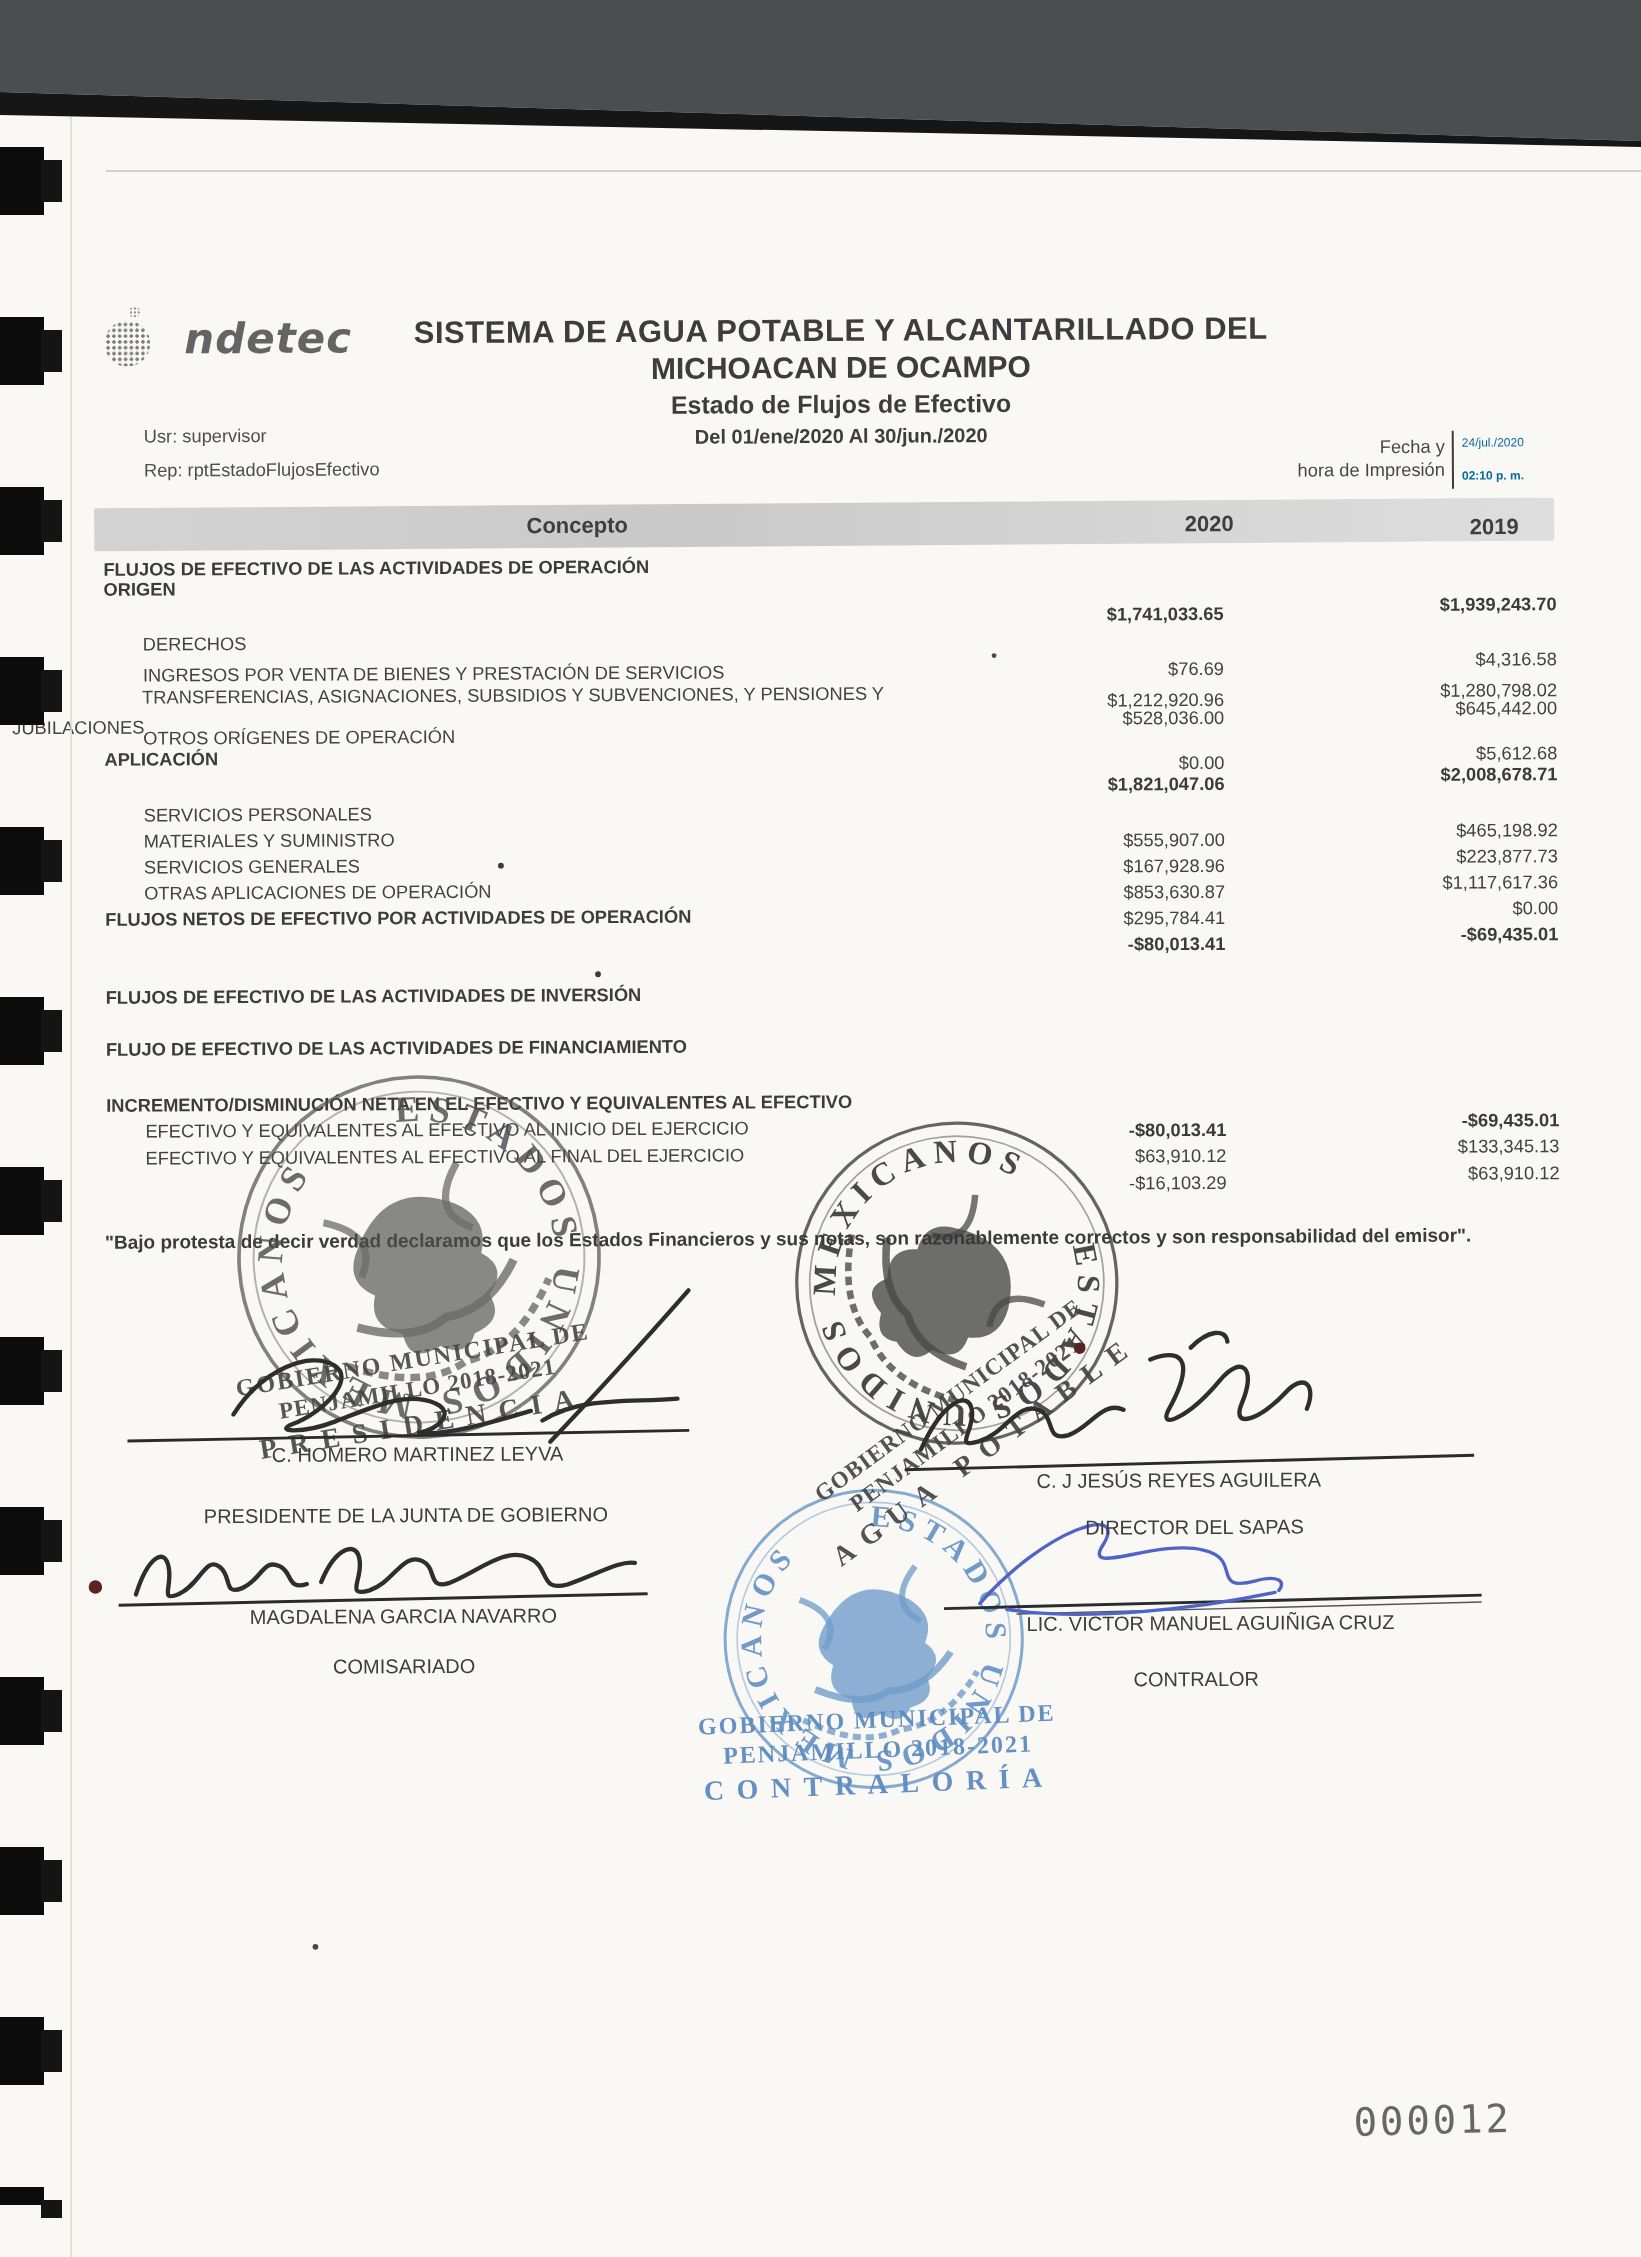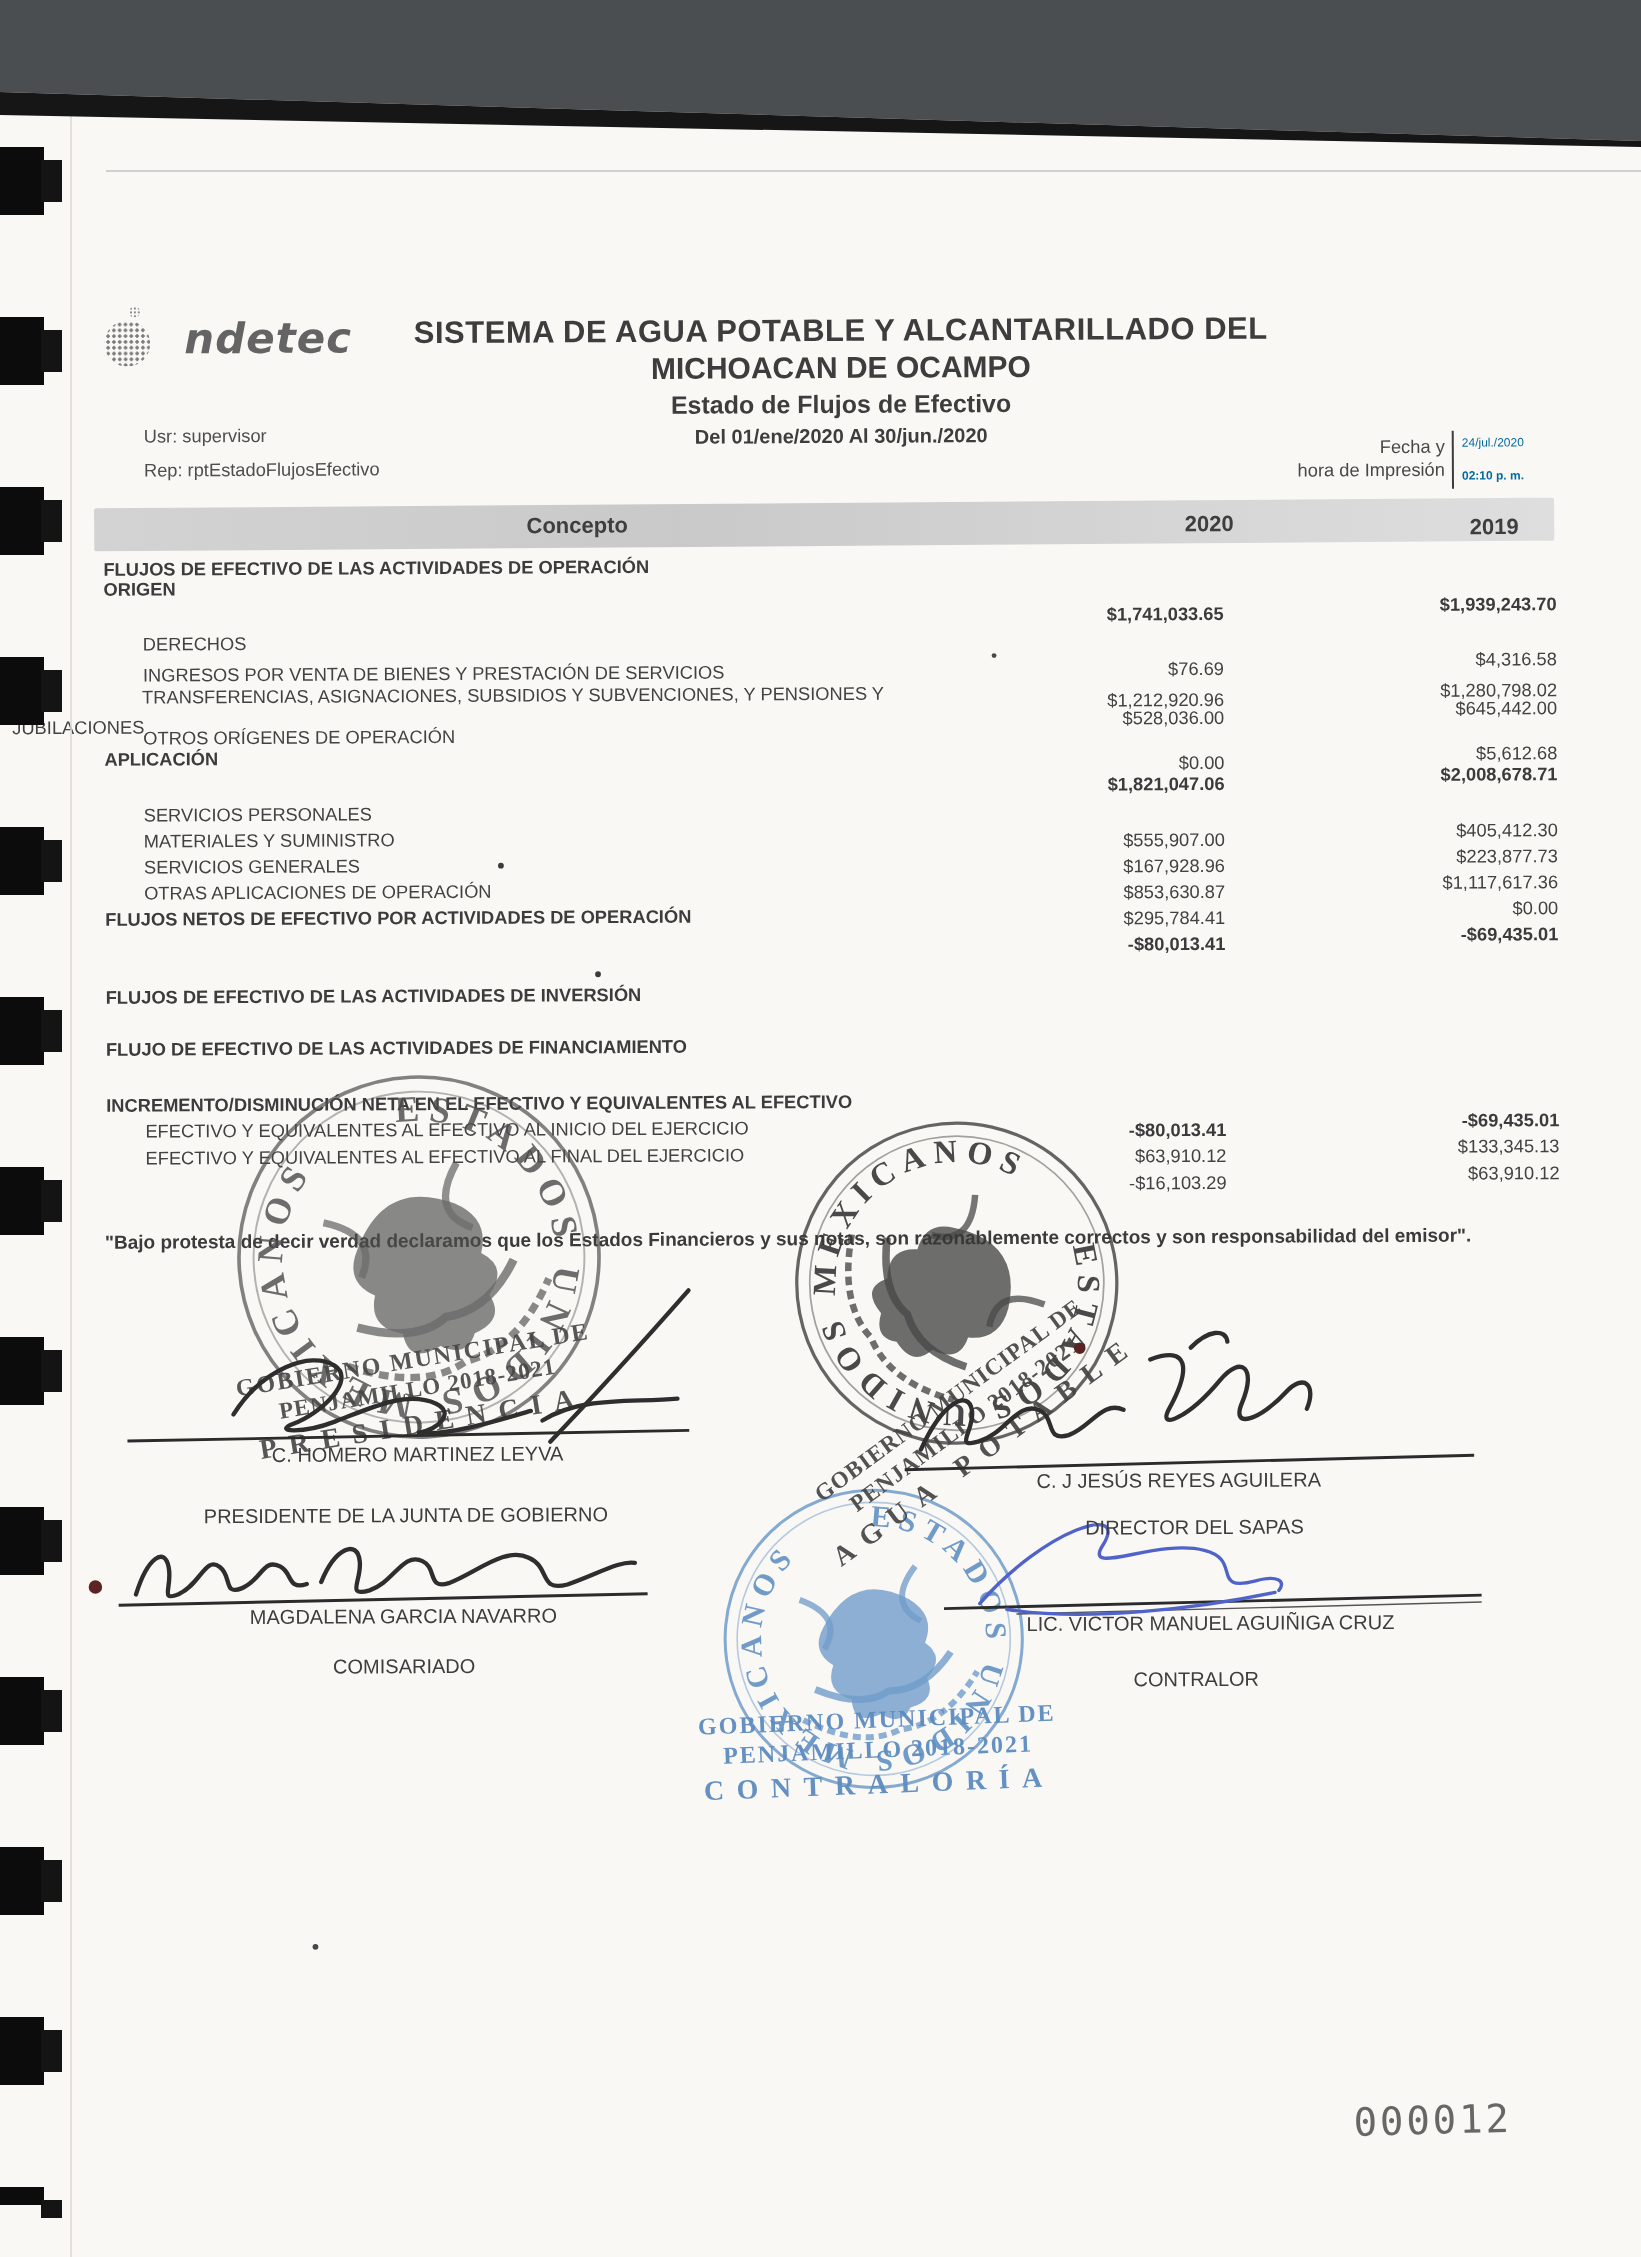--- a/index.html
+++ b/index.html
@@ -141,21 +141,21 @@
       <span class="v2">$5,612.68</span>
       </div>
     <div class="trow tot" style="top:745px">
       <span class="lbl">APLICACIÓN</span>
       <span class="v1">$1,821,047.06</span>
       <span class="v2">$2,008,678.71</span>
       </div>
     <div class="trow det" style="top:801px">
       <span class="lbl">SERVICIOS PERSONALES</span>
       <span class="v1">$555,907.00</span>
-      <span class="v2">$405,412.30</span>
+      <span class="v2">$465,198.92</span>
       </div>
     <div class="trow det" style="top:827px">
       <span class="lbl">MATERIALES Y SUMINISTRO</span>
       <span class="v1">$167,928.96</span>
       <span class="v2">$223,877.73</span>
       </div>
     <div class="trow det" style="top:853px">
       <span class="lbl">SERVICIOS GENERALES</span>
       <span class="v1">$853,630.87</span>
       <span class="v2">$1,117,617.36</span>

